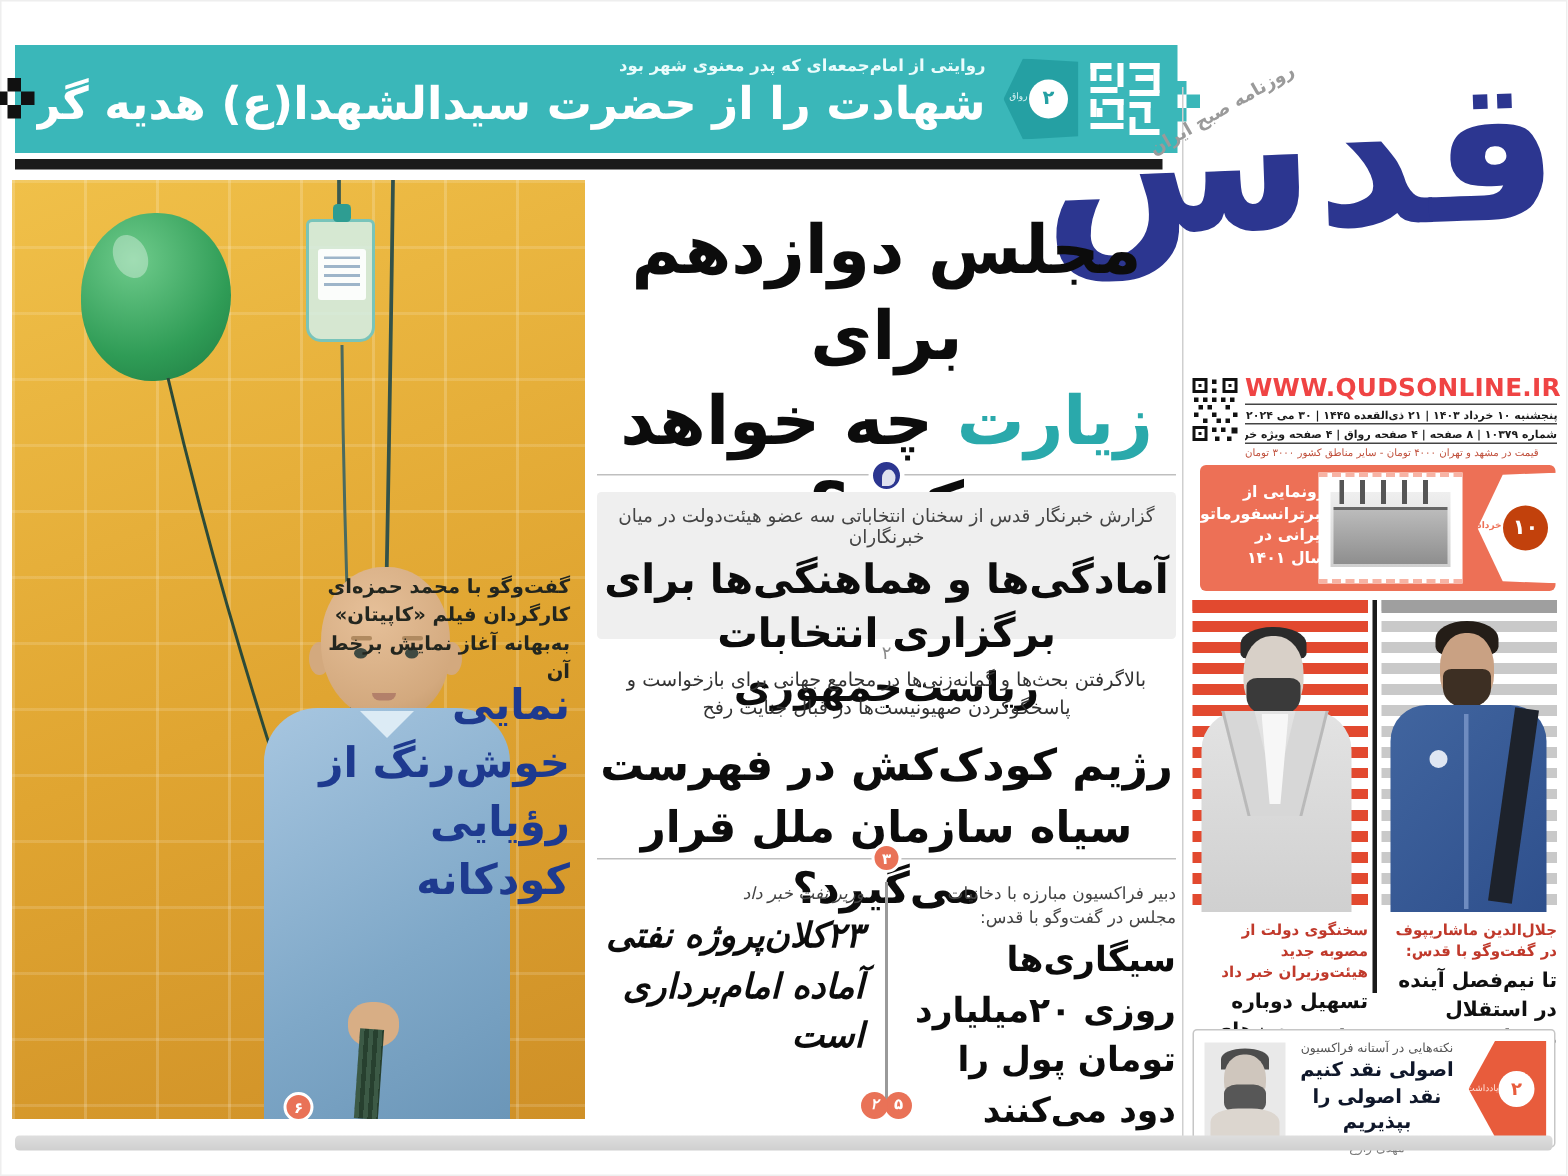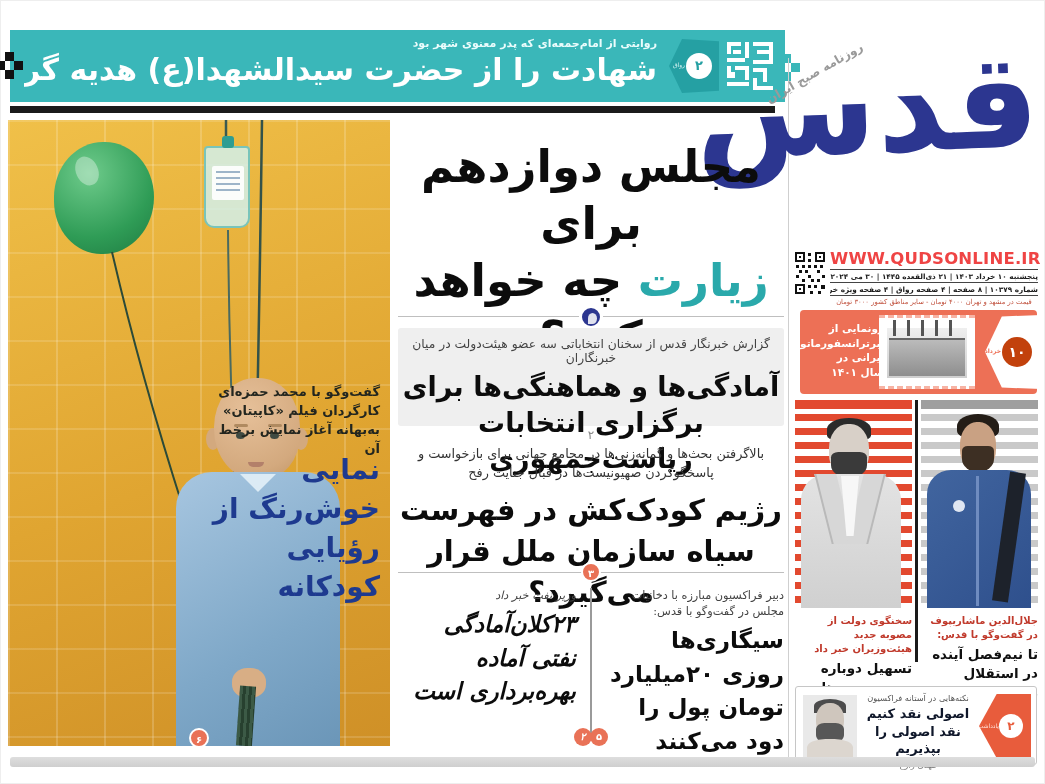--- a/index.html
+++ b/index.html
@@ -38,21 +38,21 @@
   .logo-tagline { position:absolute; right:176px; top:66px; font-size:12px; color:#9a9a9a;
     transform:rotate(-30deg); white-space:nowrap; font-weight:bold; }
   .url-row { position:absolute; left:794px; top:249px; width:246px; height:20px; }
   .qr { position:absolute; left:0; top:2px; width:32px; height:44px; }
   .url { position:absolute; left:36px; top:0; width:208px; direction:ltr; text-align:center;
     font-size:16.5px; font-weight:800; color:#ef4444; letter-spacing:.2px; }
   .date-block { position:absolute; left:830px; top:269px; width:208px; }
   .date-line { font-size:7.3px; color:#1c1c1c; font-weight:bold; text-align:center;
     border-top:1px solid #444; padding:1.5px 0; white-space:nowrap; overflow:hidden; }
   .date-line.last { border-bottom:1px solid #444; }
-  .price-line { font-size:6.8px; color:#c0503c; text-align:center; padding-top:2px; white-space:nowrap; }
+  .price-line { font-size:6.8px; color:#c0503c; text-align:left; padding-top:2px; white-space:nowrap; }
 
   
   .promo { position:absolute; left:800px; top:310px; width:237px; height:84px;
     background:#ed7056; border-radius:4px; }
   .promo-hex { position:absolute; right:-4px; top:5px; width:56px; height:74px; background:#fff;
     clip-path:polygon(0 50%, 30% 2%, 100% 0, 100% 100%, 30% 98%); }
   .promo-hex .num { position:absolute; right:9px; top:22px; width:30px; height:30px; border-radius:50%;
     background:#c2410c; color:#fff; font-size:14px; font-weight:bold; text-align:center; line-height:30px; }
   .promo-hex .lbl { position:absolute; right:40px; top:32px; font-size:6px; color:#ed7056; font-weight:bold; }
   .promo-photo { position:absolute; right:62px; top:5px; width:96px; height:74px; background:#fff;
@@ -385,21 +385,21 @@
 
   <div class="bottom-cols">
     <div class="bc-divider"></div>
     <div class="bc-col bc-right">
       <div class="bc-kicker">دبیر فراکسیون مبارزه با دخانیات مجلس در گفت‌وگو با قدس:</div>
       <div class="bc-headline">سیگاری‌ها روزی ۲۰میلیارد تومان پول را دود می‌کنند</div>
       <div class="bc-badge badge-cig">۵</div>
     </div>
     <div class="bc-col bc-left">
       <div class="bc-kicker">وزیر نفت خبر داد</div>
-      <div class="bc-headline">۲۳کلان‌آمادگی نفتی آماده بهره‌برداری است</div>
+      <div class="bc-headline">۲۳کلان‌پروژه نفتی آماده امام‌برداری است</div>
       <div class="bc-badge badge-oil">۲</div>
     </div>
   </div>
 
   <div class="photo-main">
     <div class="balloon"></div>
     <svg class="photo-lines" viewBox="0 0 382 626">
       <path d="M104 132 Q 150 330 233 556" stroke="#2c4a38" stroke-width="2" fill="none"></path>
       <path d="M218 0 L218 26" stroke="#3a5a50" stroke-width="2.5" fill="none"></path>
       <path d="M220 110 Q 222 330 238 556" stroke="#4a6a60" stroke-width="2" fill="none"></path>

